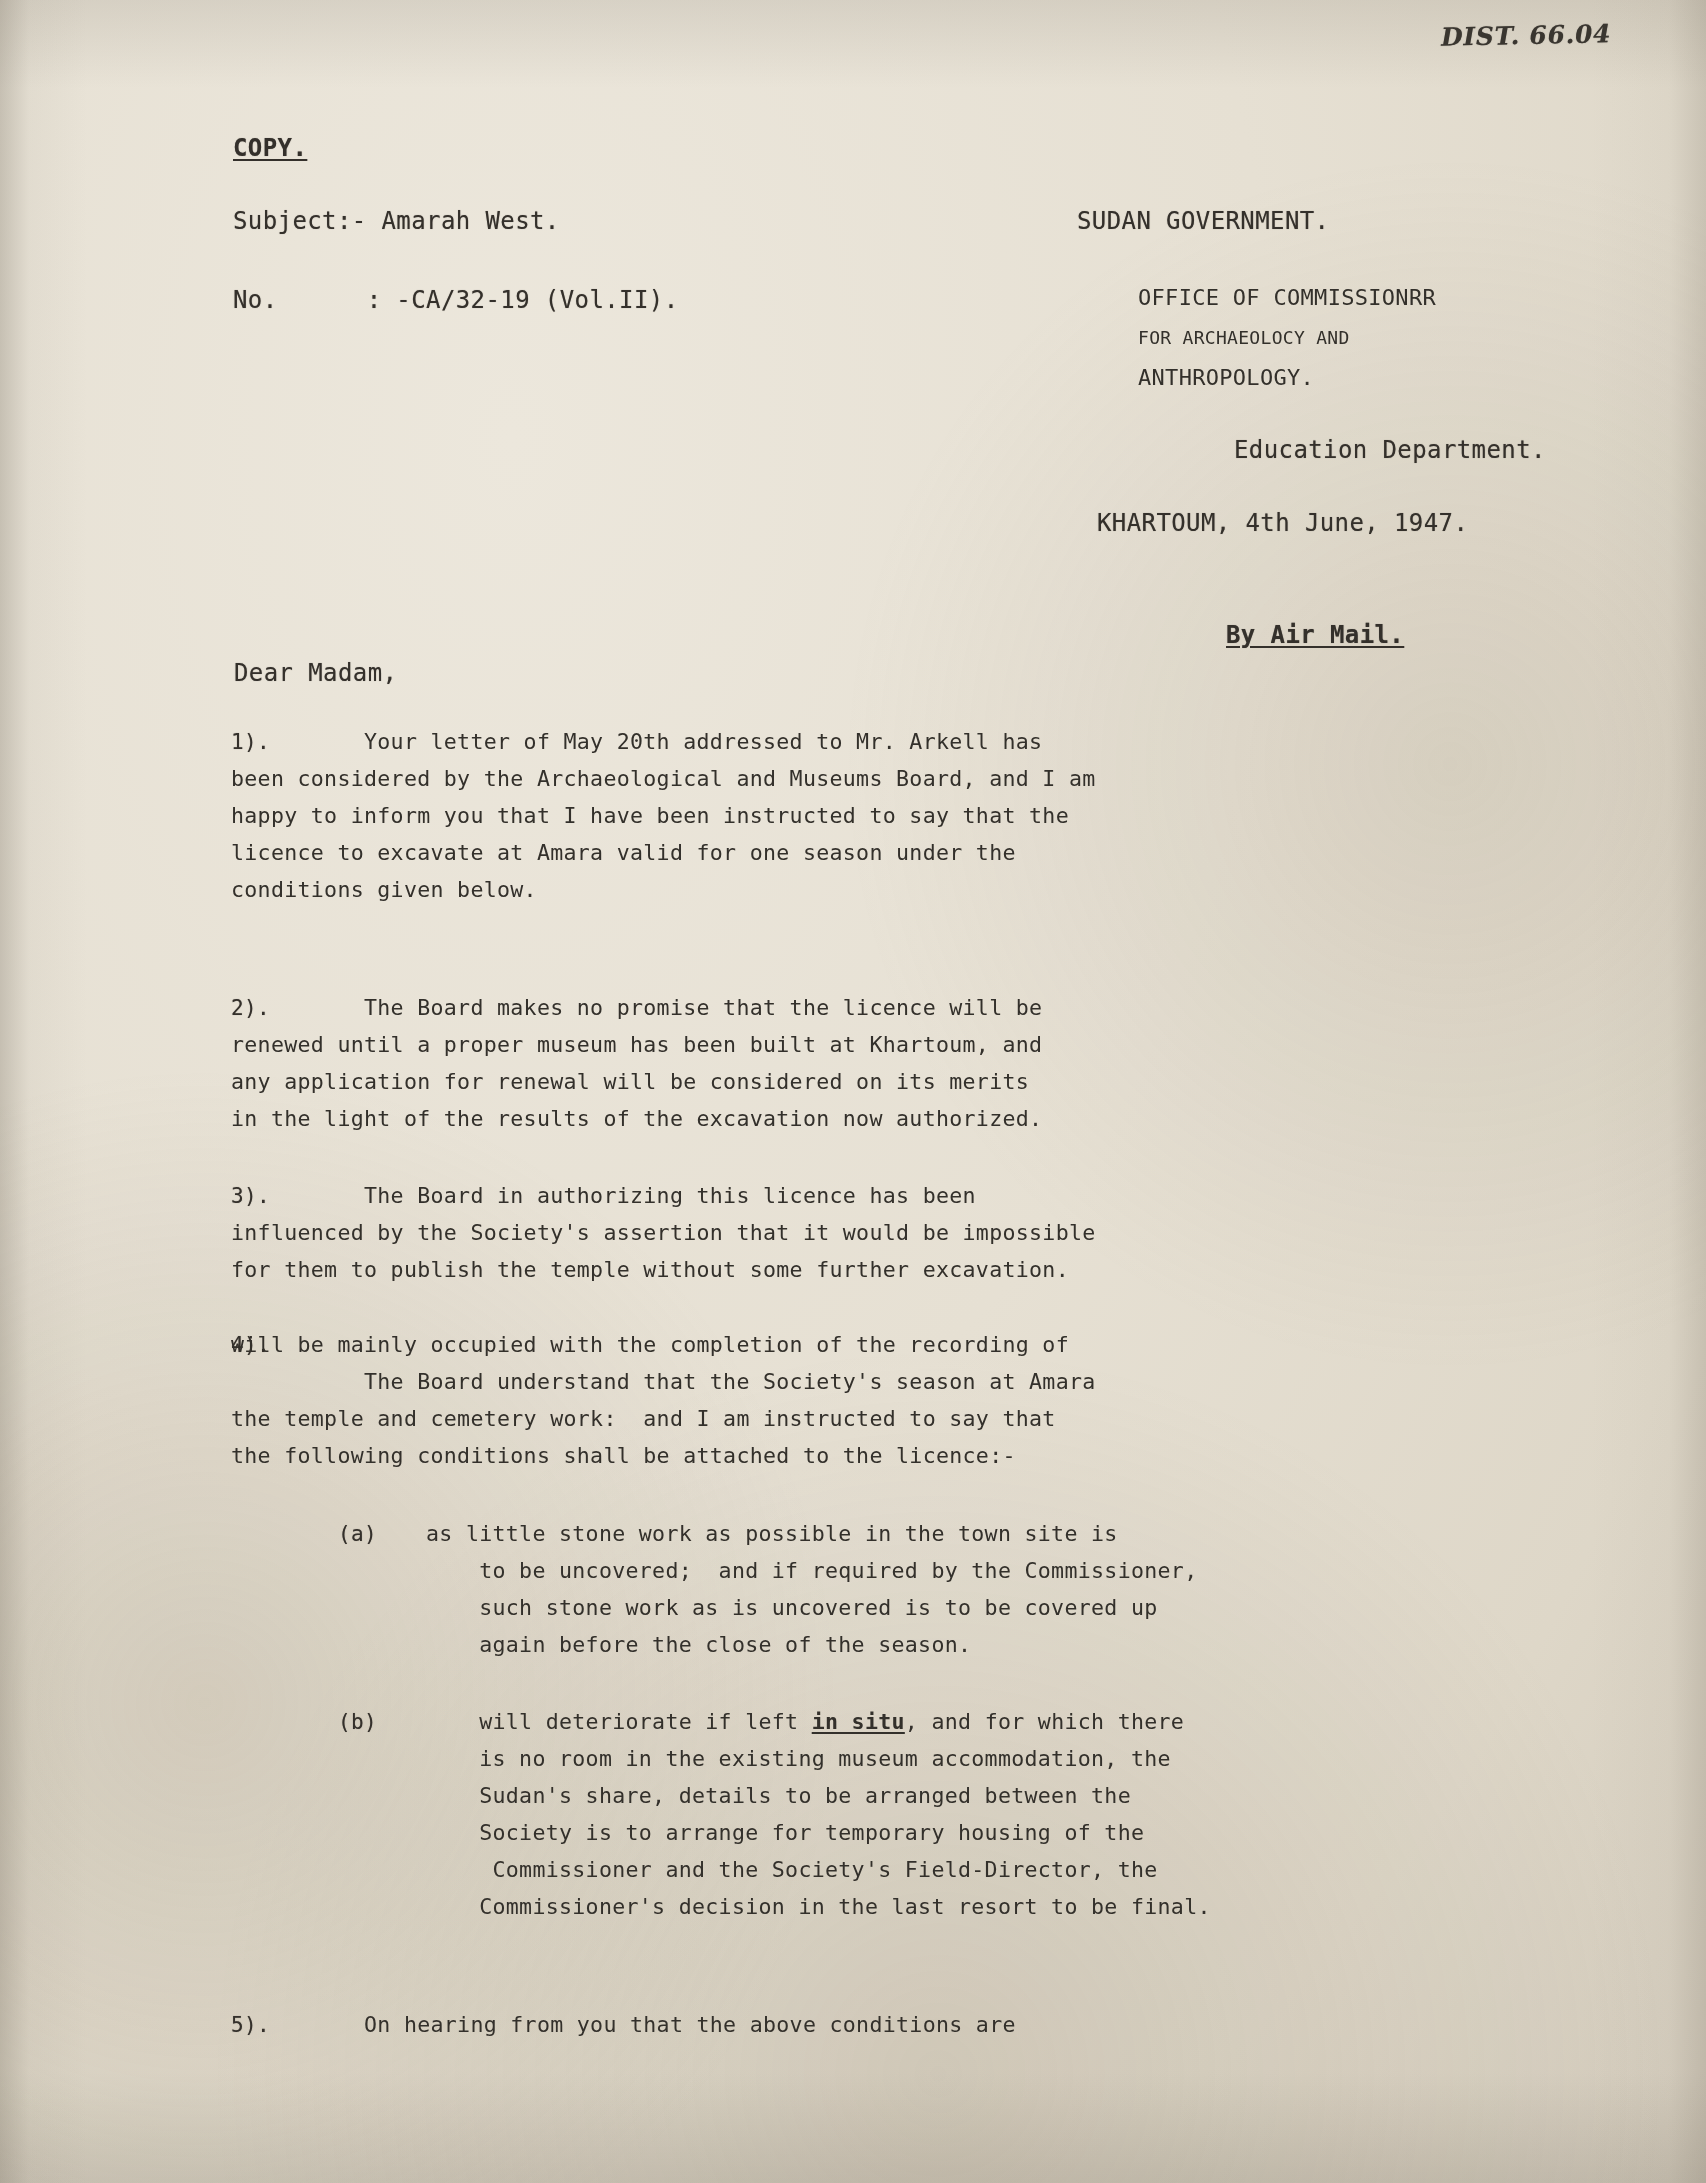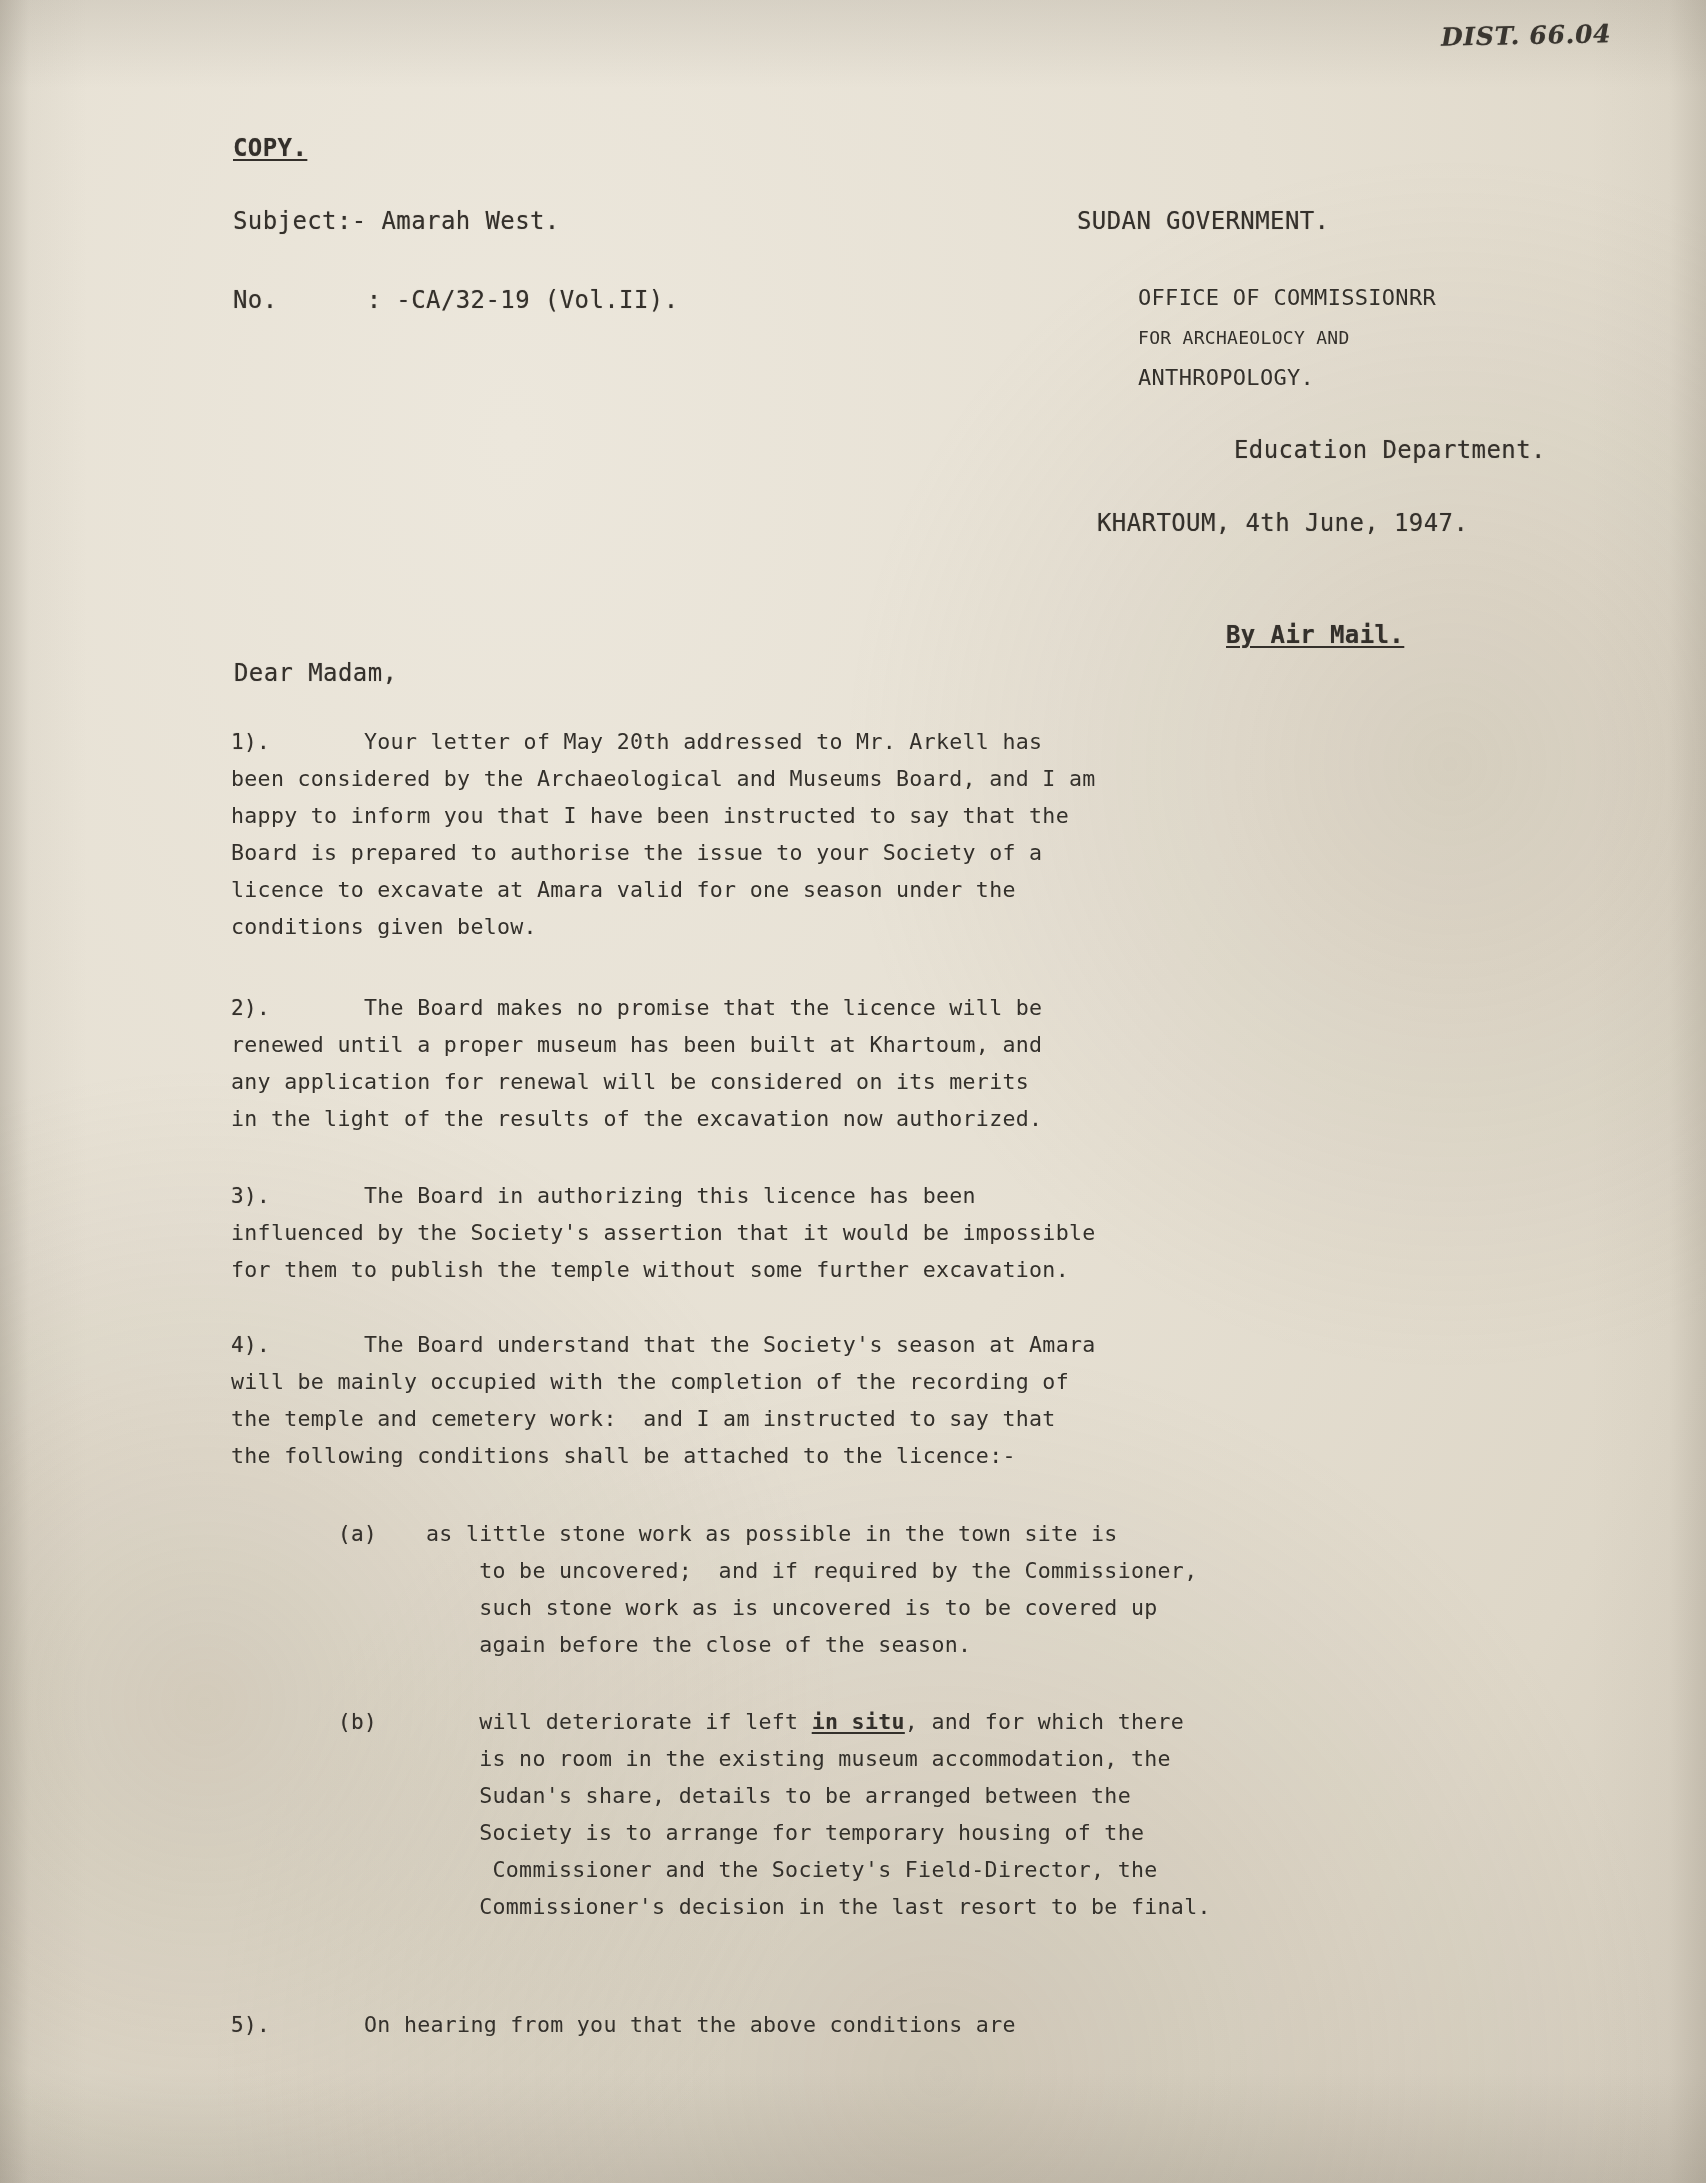--- a/index.html
+++ b/index.html
@@ -123,21 +123,20 @@
 
   <div class="ink hdr-line" style="top:651px; left:234px;">Dear Madam,</div>
 
   <div class="ghost" style="top:673px; left:519px;">                    </div>
 
   <div class="ink body-line" style="top:723px; left:231px;">1).</div>
   <div class="block" style="top:723px; left:231px;">
     <div class="ln">          Your letter of May 20th addressed to Mr. Arkell has</div>
     <div class="ln">been considered by the Archaeological and Museums Board, and I am</div>
     <div class="ln">happy to inform you that I have been instructed to say that the</div>
-    <div class="ln">Board is prepared to authorise the issue to your Society of a</div>
     <div class="ln">licence to excavate at Amara valid for one season under the</div>
     <div class="ln">conditions given below.</div>
   </div>
 
   <div class="ink body-line" style="top:989px; left:231px;">2).</div>
   <div class="block" style="top:989px; left:231px;">
     <div class="ln">          The Board makes no promise that the licence will be</div>
     <div class="ln">renewed until a proper museum has been built at Khartoum, and</div>
     <div class="ln">any application for renewal will be considered on its merits</div>
     <div class="ln">in the light of the results of the excavation now authorized.</div>
@@ -145,22 +144,22 @@
 
   <div class="ink body-line" style="top:1177px; left:231px;">3).</div>
   <div class="block" style="top:1177px; left:231px;">
     <div class="ln">          The Board in authorizing this licence has been</div>
     <div class="ln">influenced by the Society's assertion that it would be impossible</div>
     <div class="ln">for them to publish the temple without some further excavation.</div>
   </div>
 
   <div class="ink body-line" style="top:1326px; left:231px;">4).</div>
   <div class="block" style="top:1326px; left:231px;">
+    <div class="ln">will be mainly occupied with the completion of the recording of</div>
     <div class="ln">          The Board understand that the Society's season at Amara</div>
-    <div class="ln">will be mainly occupied with the completion of the recording of</div>
     <div class="ln">the temple and cemetery work:  and I am instructed to say that</div>
     <div class="ln">the following conditions shall be attached to the licence:-</div>
   </div>
 
   <div class="ink body-line" style="top:1515px; left:338px;">(a)</div>
   <div class="block" style="top:1515px; left:426px;">
     <div class="ln">as little stone work as possible in the town site is</div>
     <div class="ln">    to be uncovered;  and if required by the Commissioner,</div>
     <div class="ln">    such stone work as is uncovered is to be covered up</div>
     <div class="ln">    again before the close of the season.</div>

